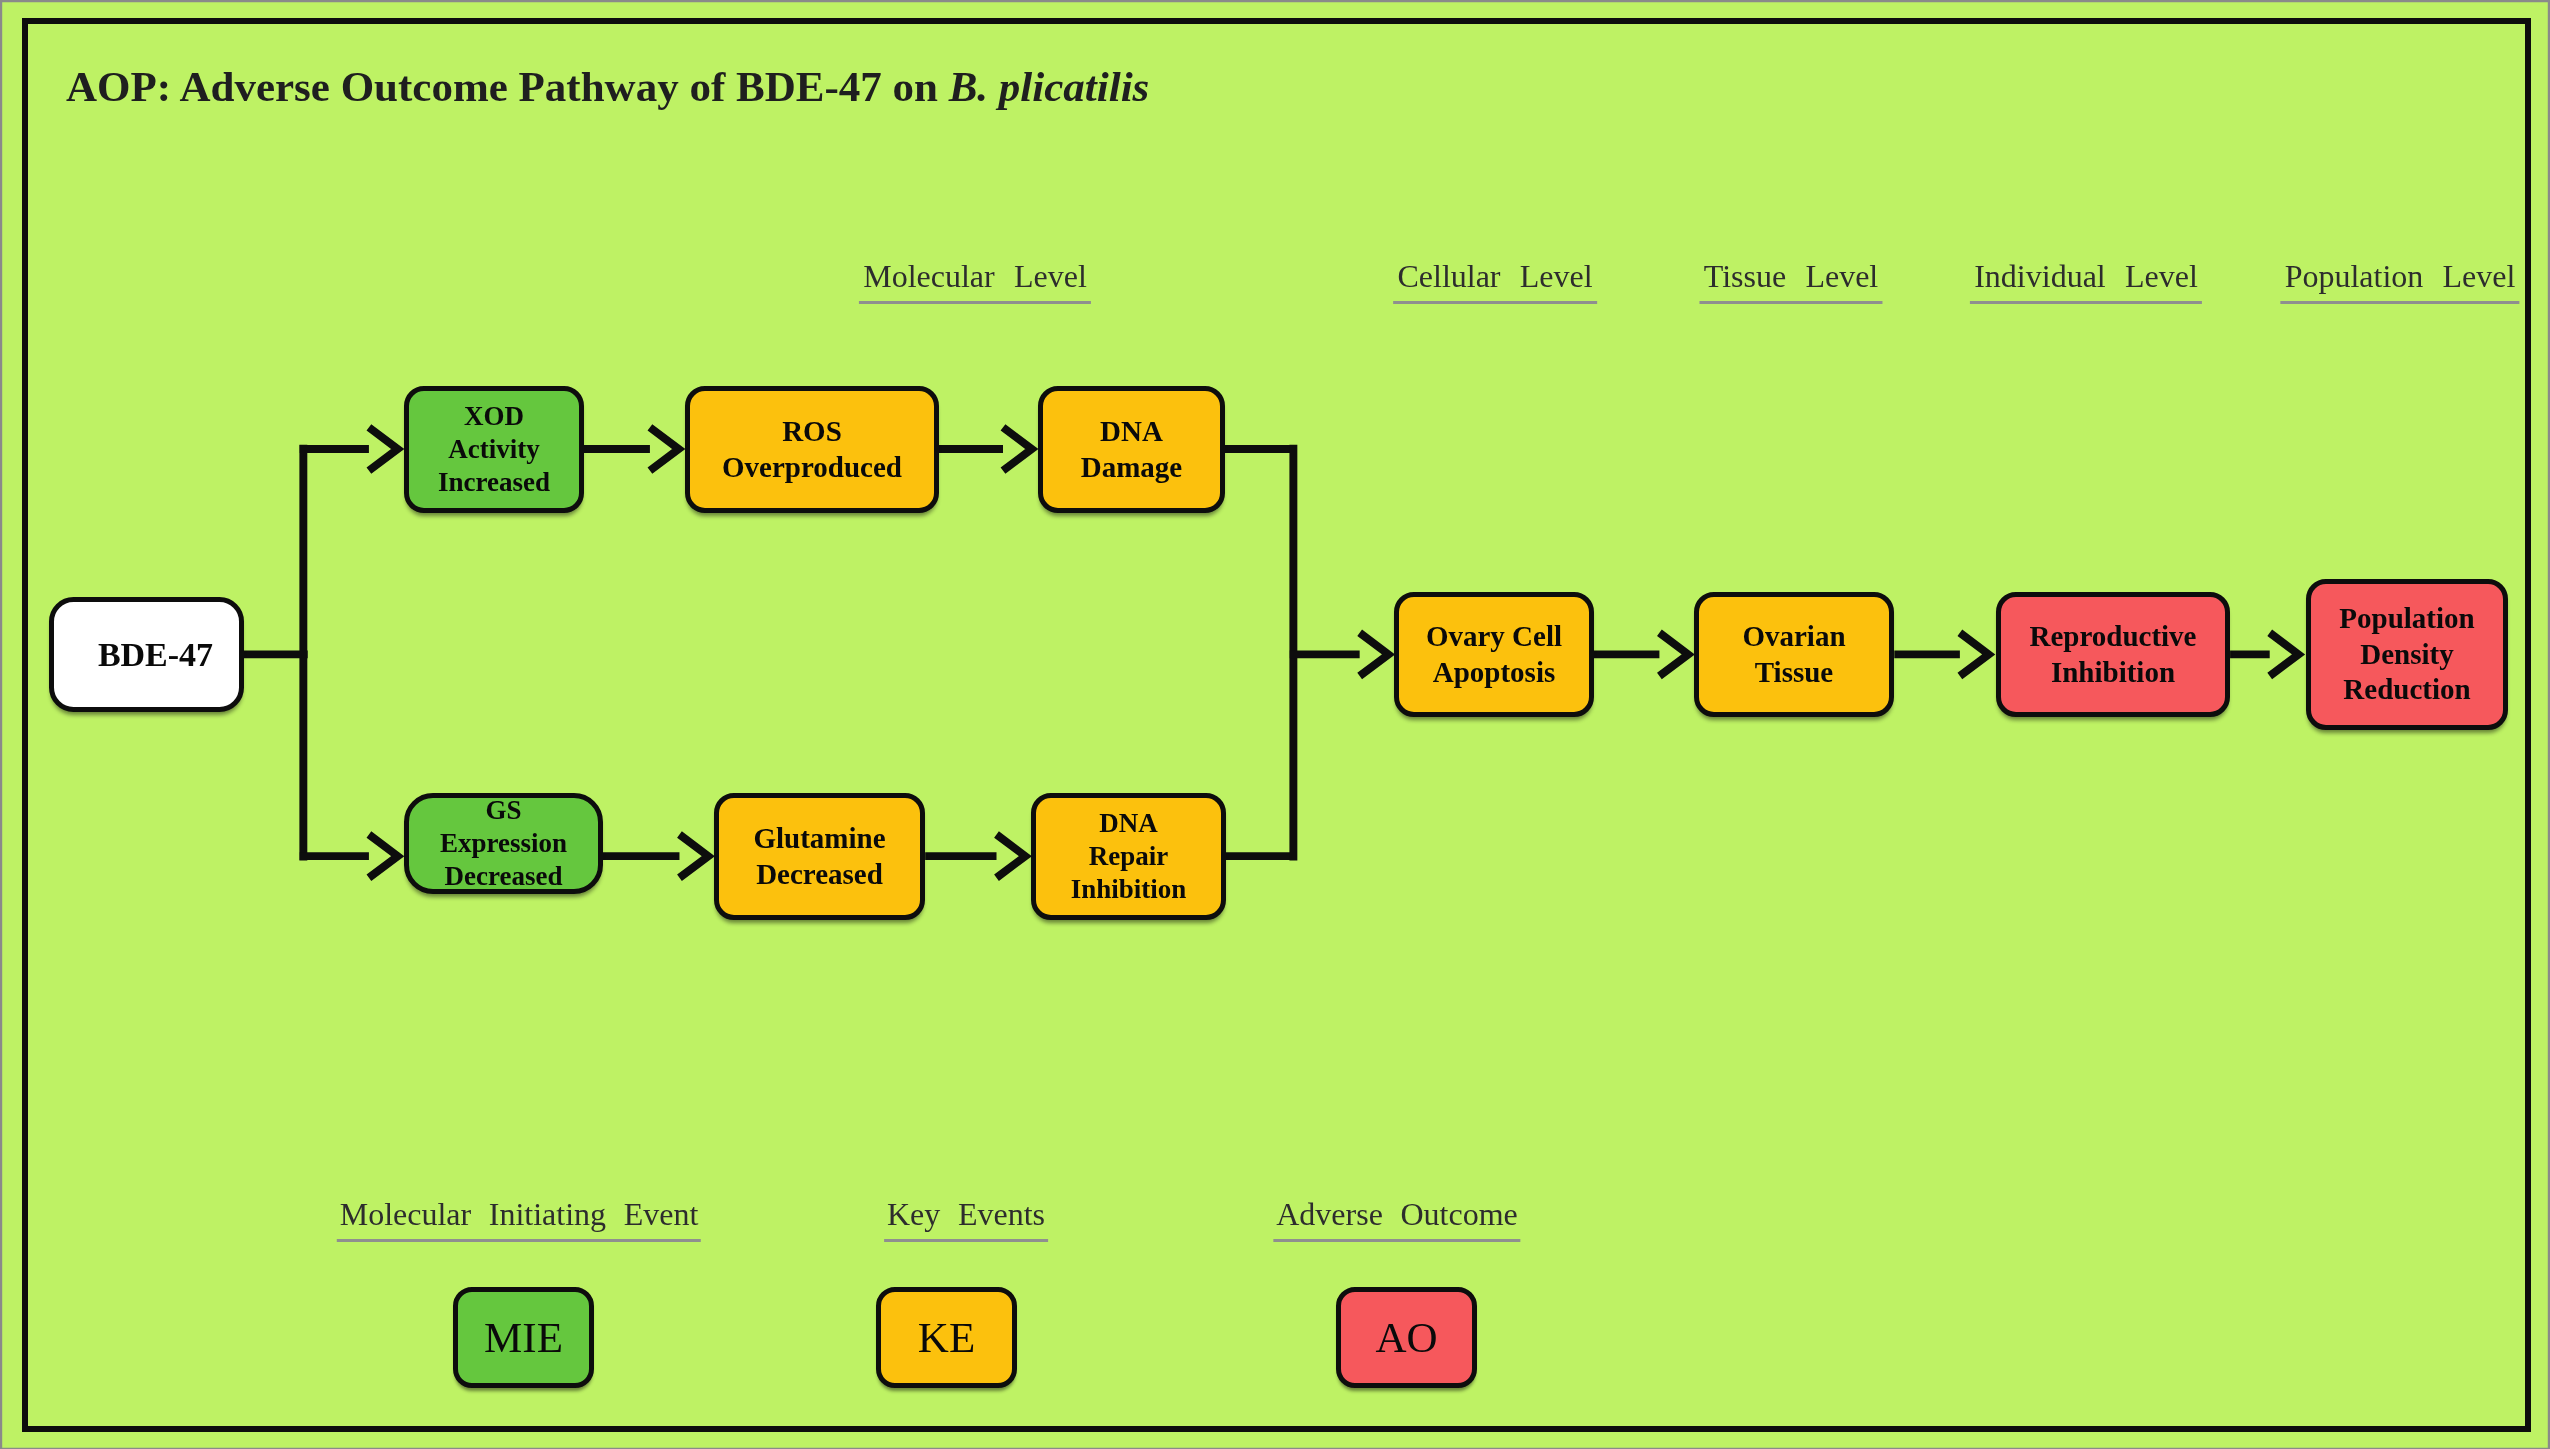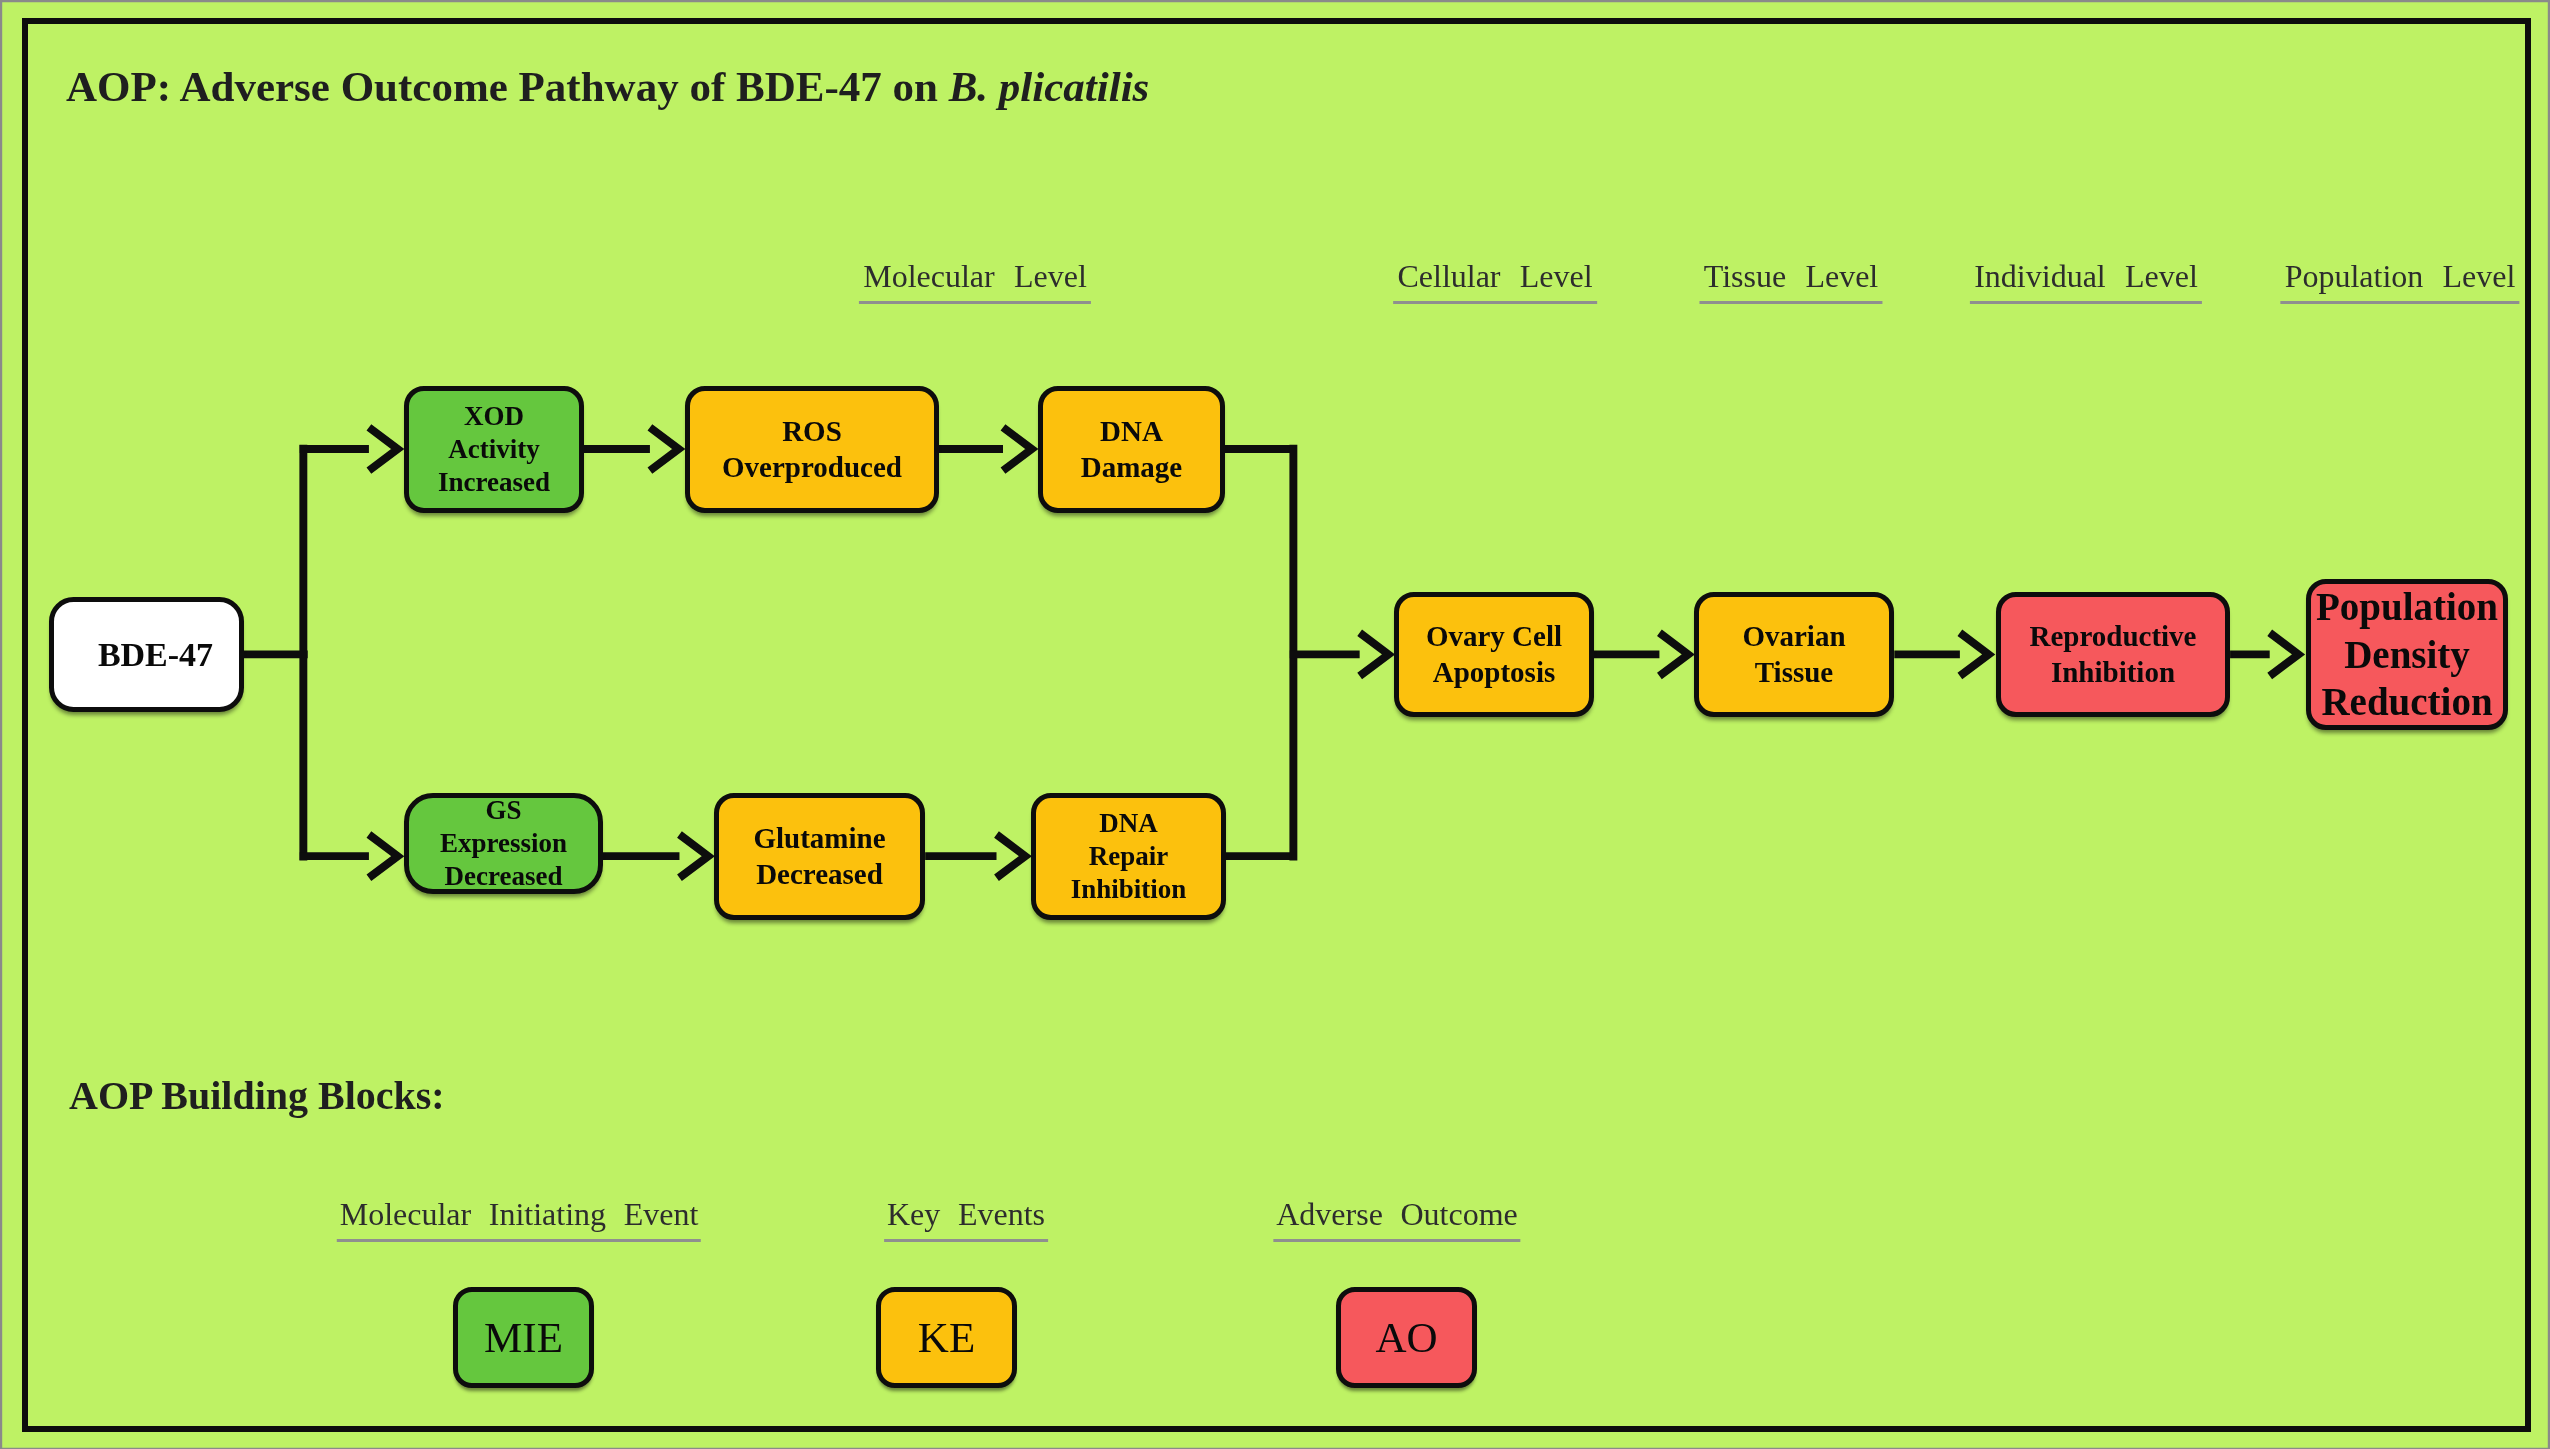--- a/index.html
+++ b/index.html
@@ -133,26 +133,25 @@
   </div>
   <div class="node fill-yellow" style="left:1694px;top:592px;width:200px;height:125px;">
     <span class="node-label" style="font-size:29px;">Ovarian
 Tissue</span>
   </div>
   <div class="node fill-red" style="left:1996px;top:592px;width:234px;height:125px;text-align:center;">
     <span class="node-label" style="font-size:29px;">Reproductive
 Inhibition</span>
   </div>
   <div class="node fill-red" style="left:2306px;top:579px;width:202px;height:151px;">
-    <span class="node-label" style="font-size:39px;">Population
+    <span class="node-label" style="font-size:29px;">Population
 Density
 Reduction</span>
   </div>
 
-  <div class="legend-heading">AOP Building Blocks:</div>
 
   <div class="legend-header" style="left:519px;">Molecular Initiating Event</div>
   <div class="legend-header" style="left:966px;">Key Events</div>
   <div class="legend-header" style="left:1397px;">Adverse Outcome</div>
 
   <div class="legend-box fill-green" style="left:453px;">
     <span>MIE</span>
   </div>
   <div class="legend-box fill-yellow" style="left:876px;">
     <span>KE</span>

